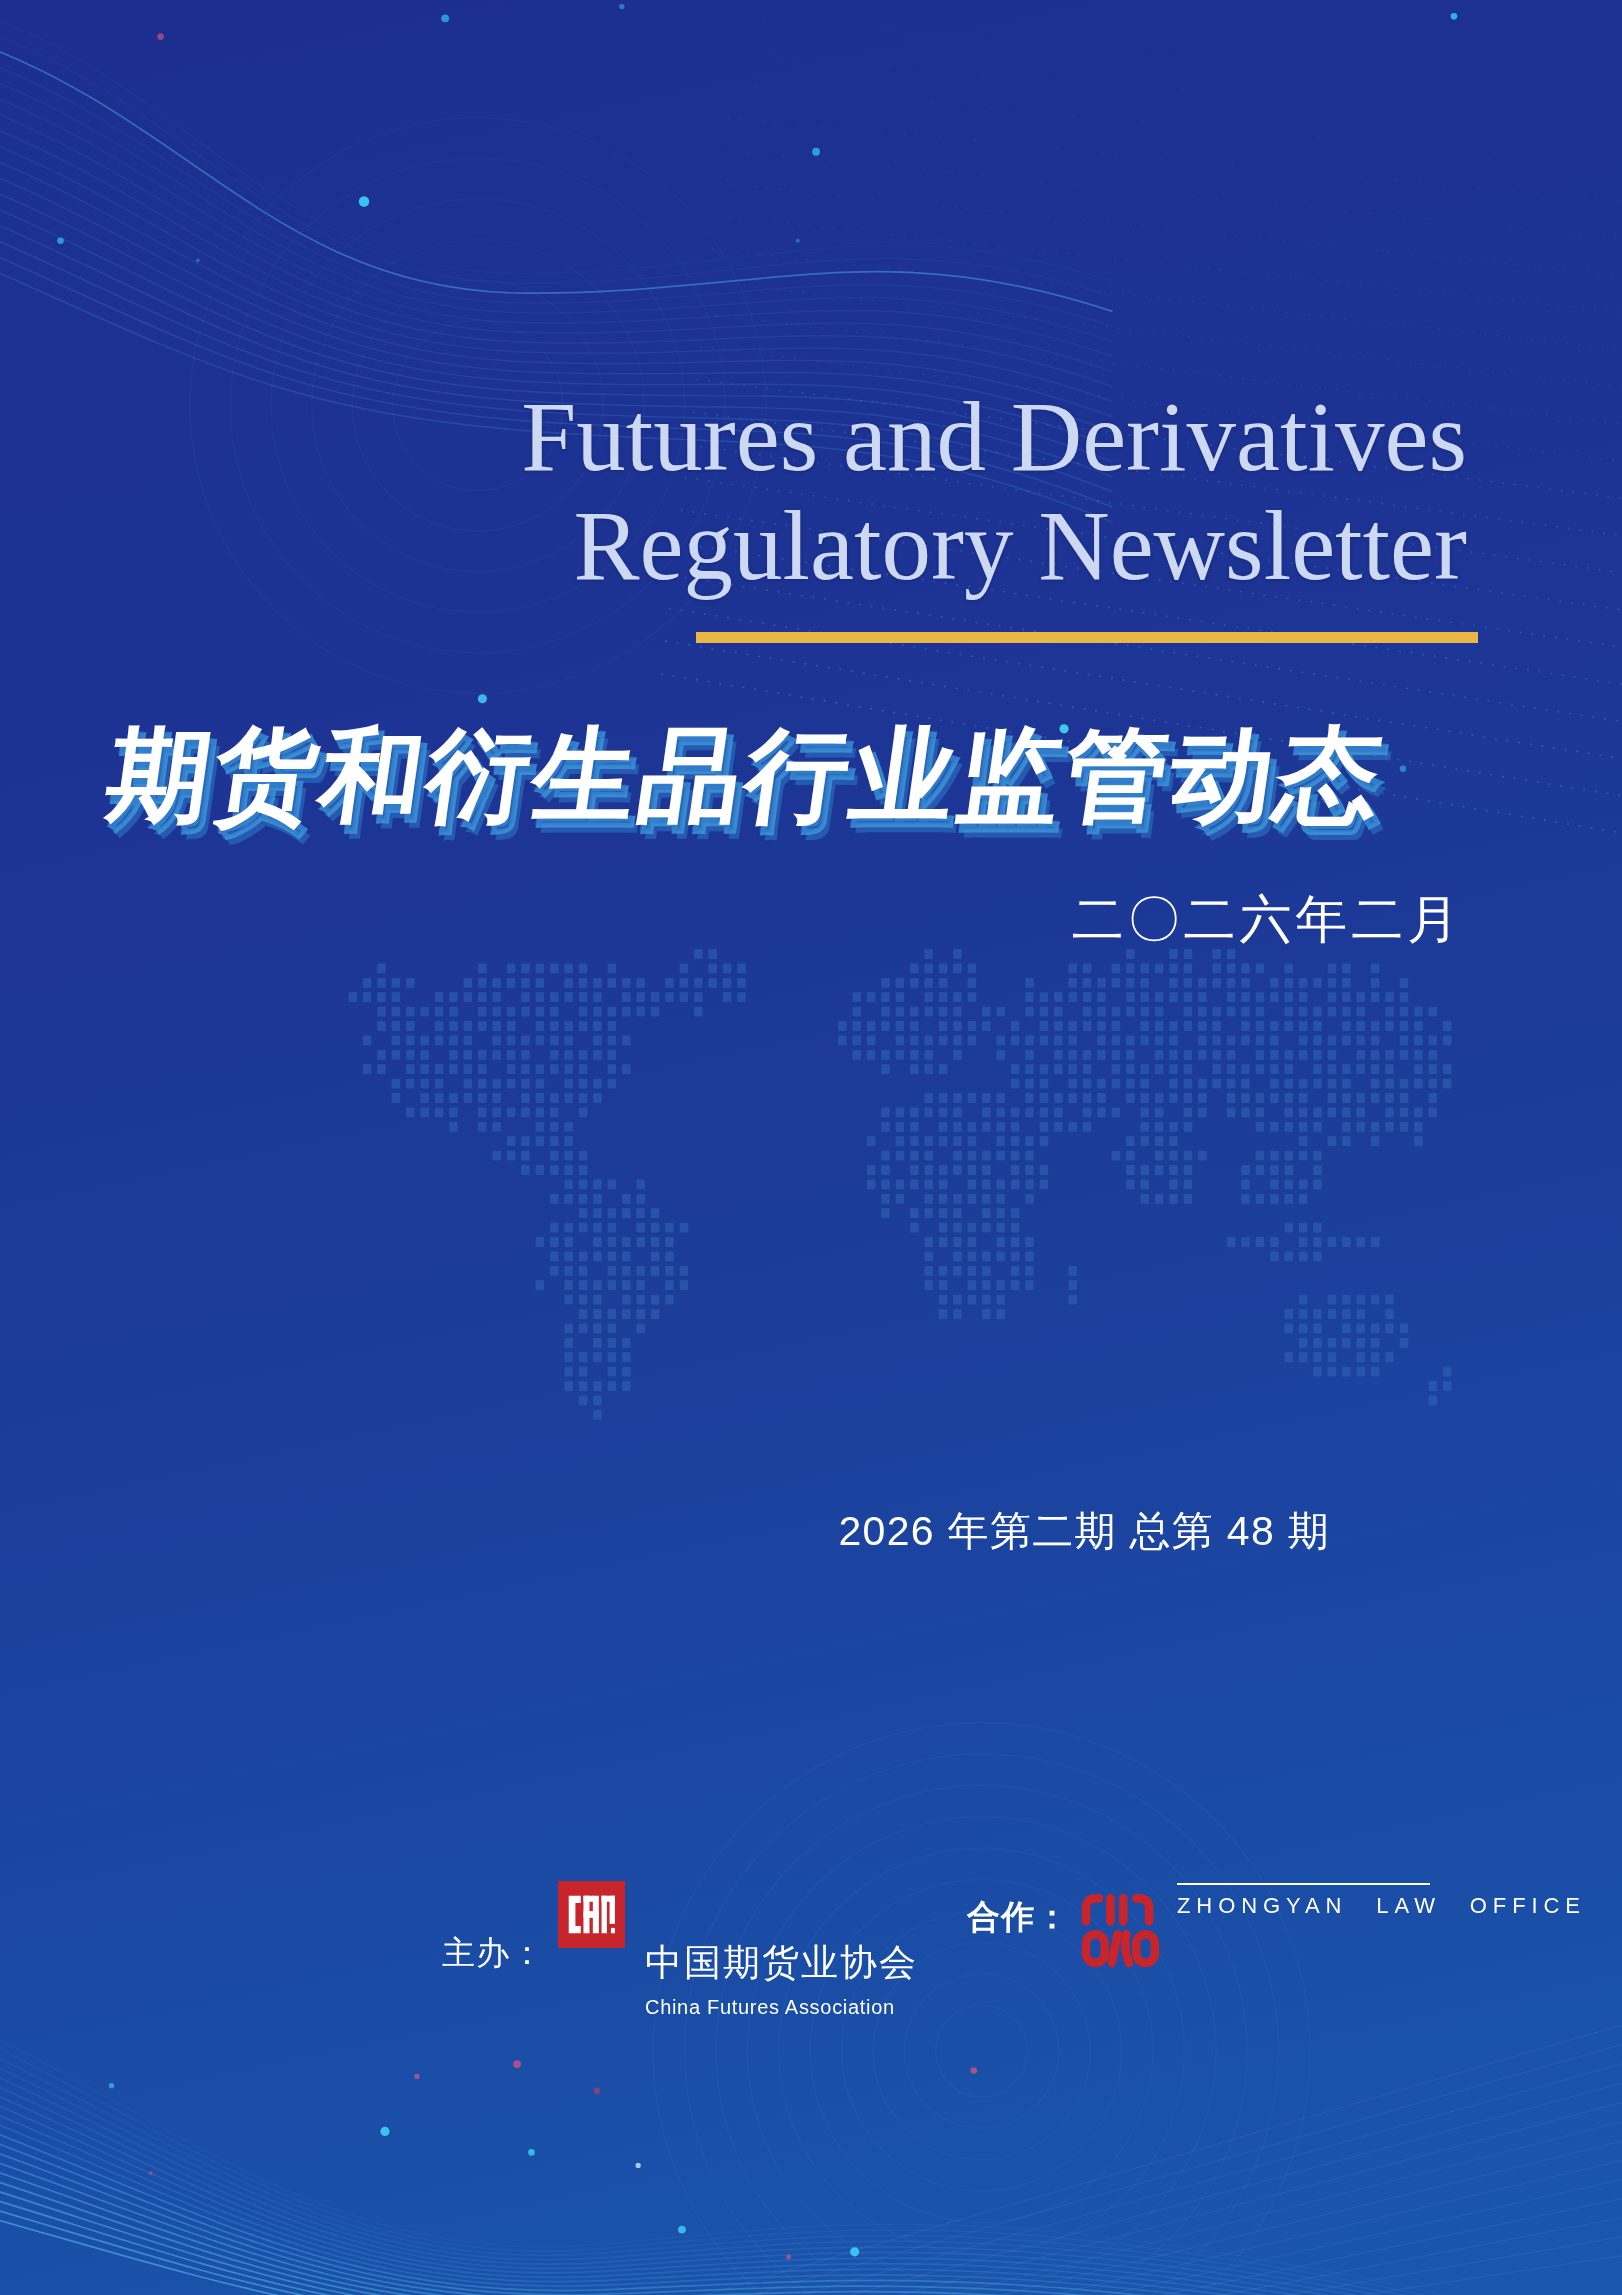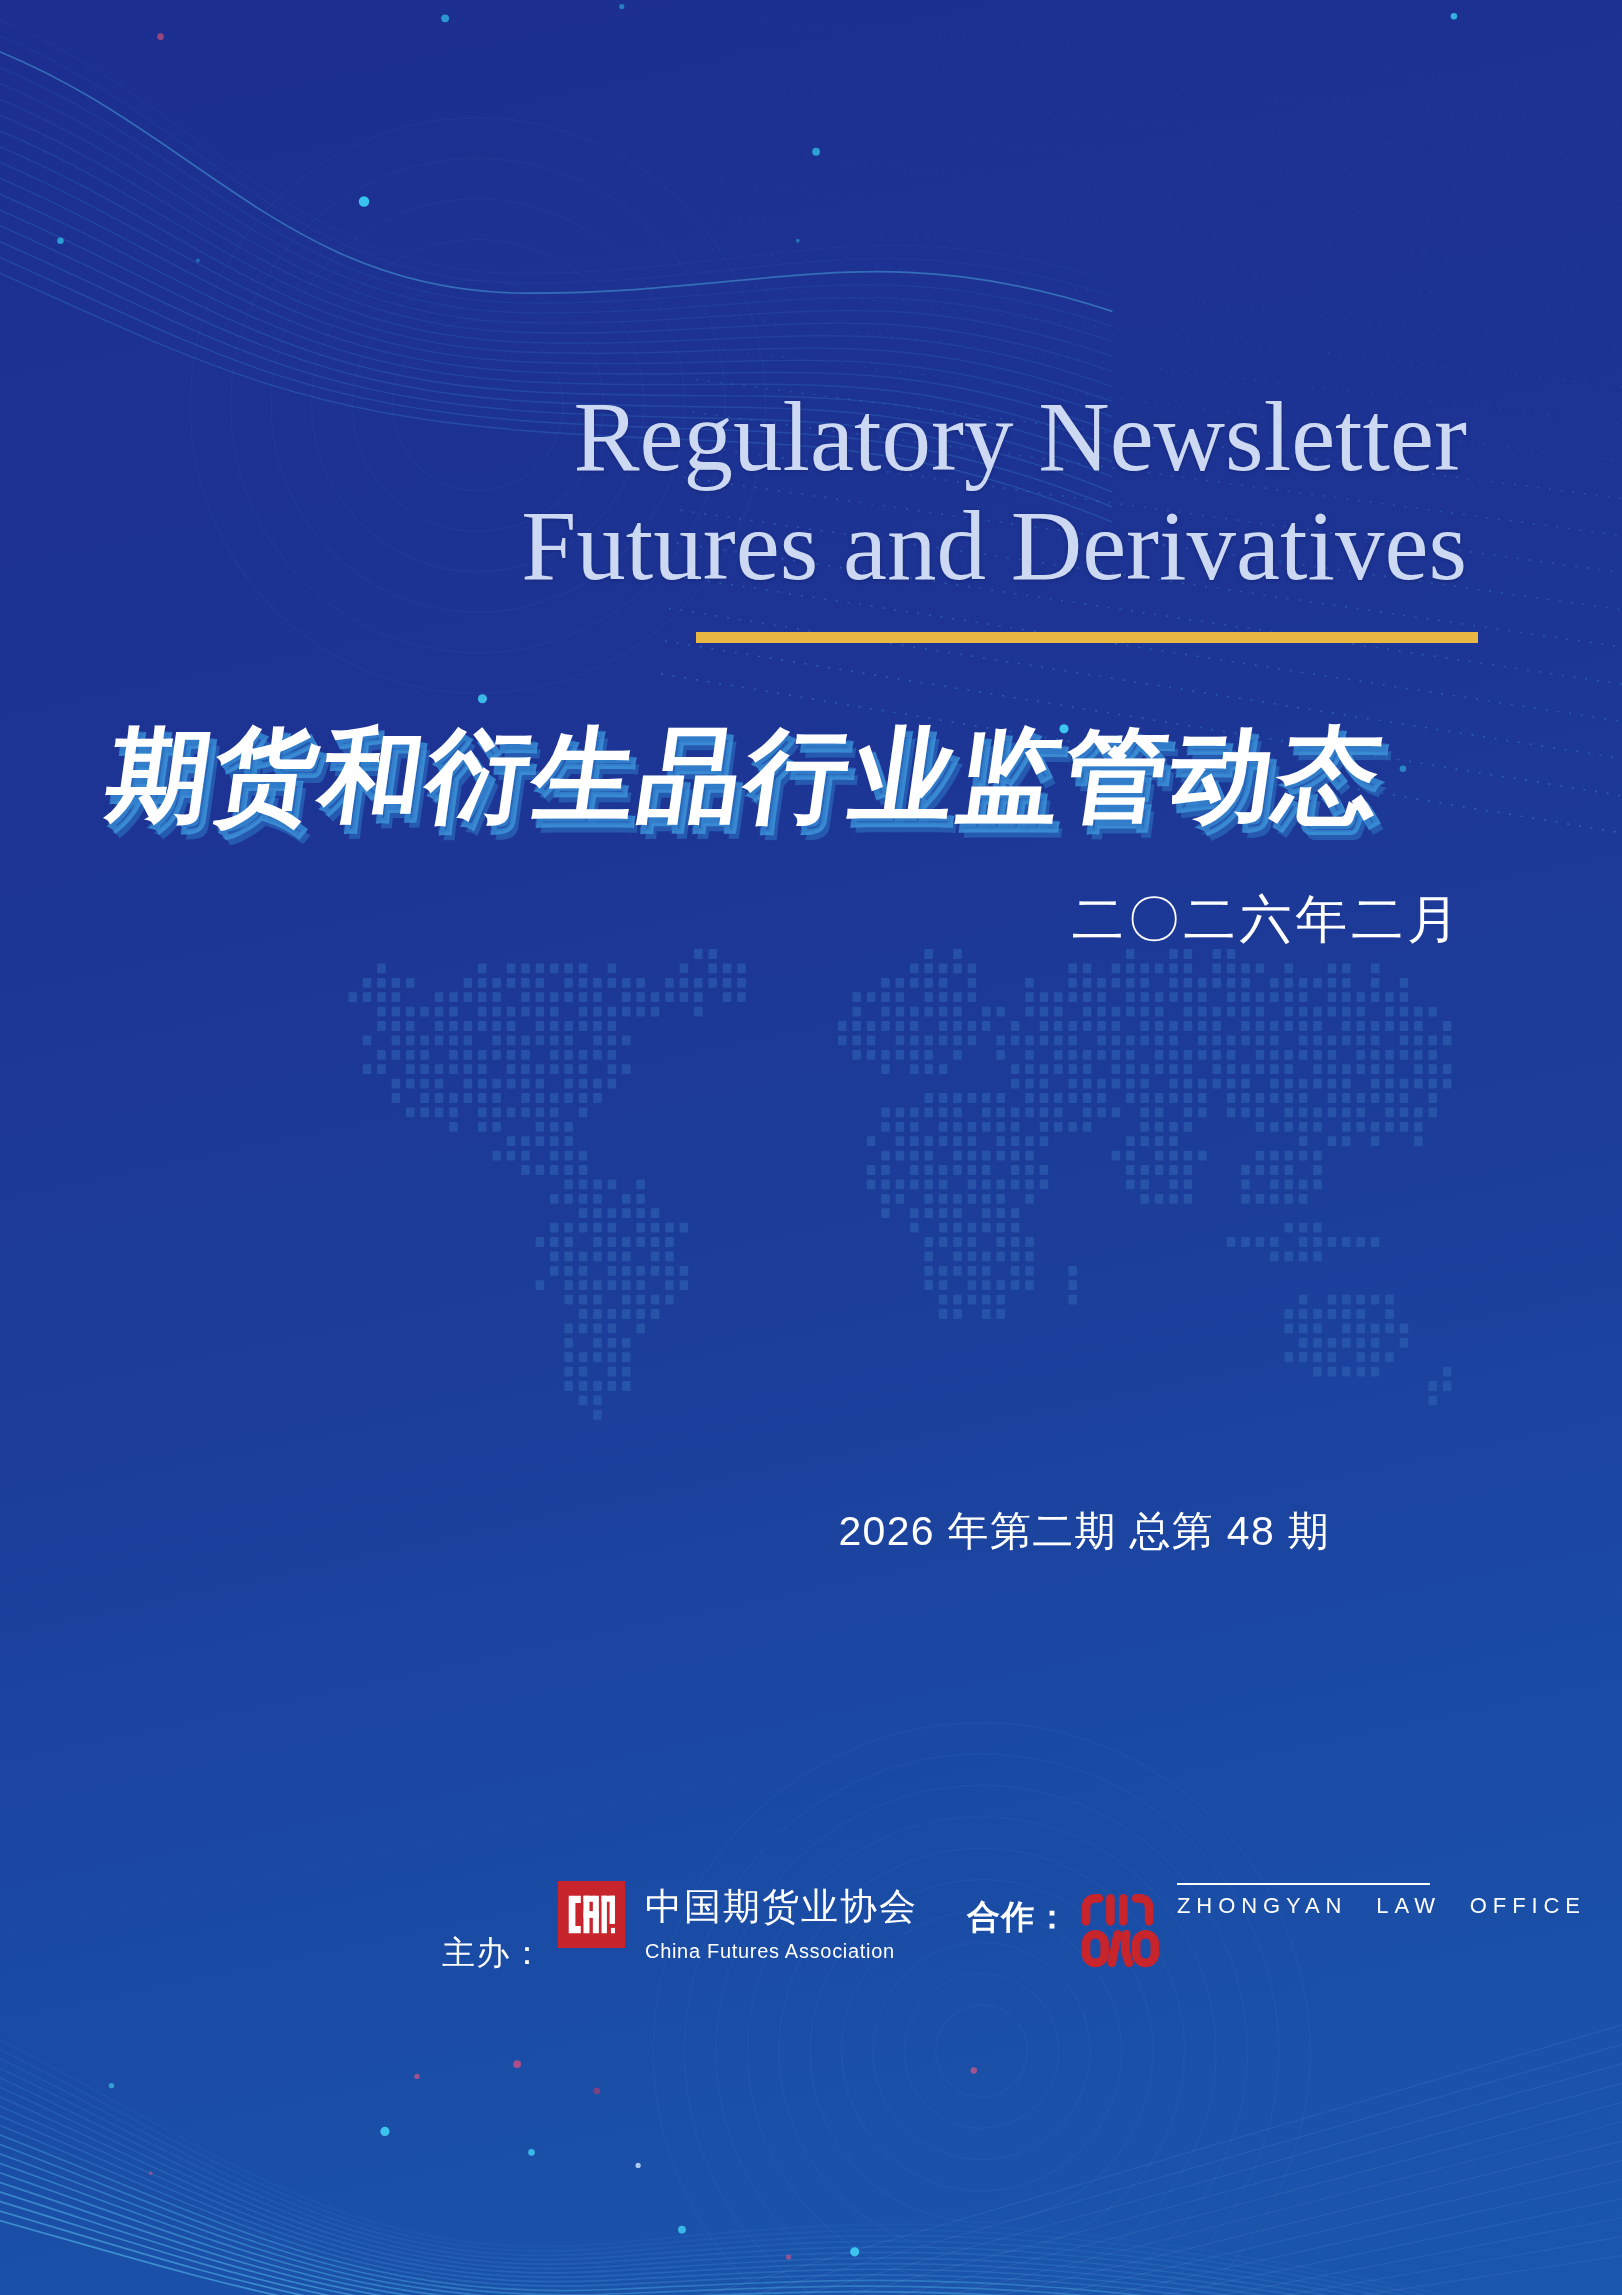--- a/index.html
+++ b/index.html
@@ -39,21 +39,21 @@
   .issue-line{
     position:absolute; right:293px; top:1504px;
     font-size:41px; font-weight:400; color:#ffffff; letter-spacing:1.3px; white-space:nowrap;
   }
 
   .footer-label{position:absolute; font-size:33px; color:#ffffff; letter-spacing:1.3px; white-space:nowrap;}
   #host-label{left:442px; top:1931px;}
   #partner-label{left:967px; top:1895px;font-weight:bold;}
   #cfa-logo{position:absolute; left:558px; top:1881px;}
   #zy-logo{position:absolute; left:1076px; top:1888px;}
-  .host-names{position:absolute; left:645px; top:1882px; color:#fff;}
+  .host-names{position:absolute; left:645px; top:1938px; color:#fff;}
   .host-names .org-cn{font-size:37px; letter-spacing:2px; white-space:nowrap;}
   .host-names .org-en{font-size:20px; letter-spacing:0.7px; margin-top:8px; white-space:nowrap;}
   .zy-names{position:absolute; left:1177px; top:1875px; color:#fff;}
   .zy-cn{font-family:"Liberation Serif", serif; font-size:42px; font-weight:700; letter-spacing:3.9px; white-space:nowrap;}
   .zy-rule{height:2px; background:#ffffff; width:253px; margin-top:7.9px;}
   .zy-en{font-family:Liberation Sans, sans-serif; font-size:22px; letter-spacing:5.9px; word-spacing:17px; margin-top:7.9px; white-space:nowrap;}
 </style>
 </head>
 <body>
 
@@ -1066,22 +1066,22 @@
       <rect x="440" y="660" width="13" height="15" rx="1.5" fill="#2f63b4" fill-opacity="0.6"></rect>
       <rect x="1672" y="660" width="13" height="15" rx="1.5" fill="#2f63b4" fill-opacity="0.6"></rect>
       <rect x="1694" y="660" width="13" height="15" rx="1.5" fill="#2f63b4" fill-opacity="0.6"></rect>
       <rect x="374" y="682" width="13" height="15" rx="1.5" fill="#2f63b4" fill-opacity="0.6"></rect>
       <rect x="396" y="682" width="13" height="15" rx="1.5" fill="#2f63b4" fill-opacity="0.6"></rect>
       <rect x="1672" y="682" width="13" height="15" rx="1.5" fill="#2f63b4" fill-opacity="0.6"></rect>
       <rect x="396" y="704" width="13" height="15" rx="1.5" fill="#2f63b4" fill-opacity="0.6"></rect>
     </svg>
 
   <div class="en-title">
+    <div>Futures and Derivatives</div>
     <div>Regulatory Newsletter</div>
-    <div>Futures and Derivatives</div>
   </div>
 
   <div class="gold-bar"></div>
 
   <div class="cn-title" data-text="期货和衍生品行业监管动态">期货和衍生品行业监管动态</div>
 
   <div class="date-cn">二〇二六年二月</div>
 
   <div class="issue-line">2026 年第二期 总第 48 期</div>
 

